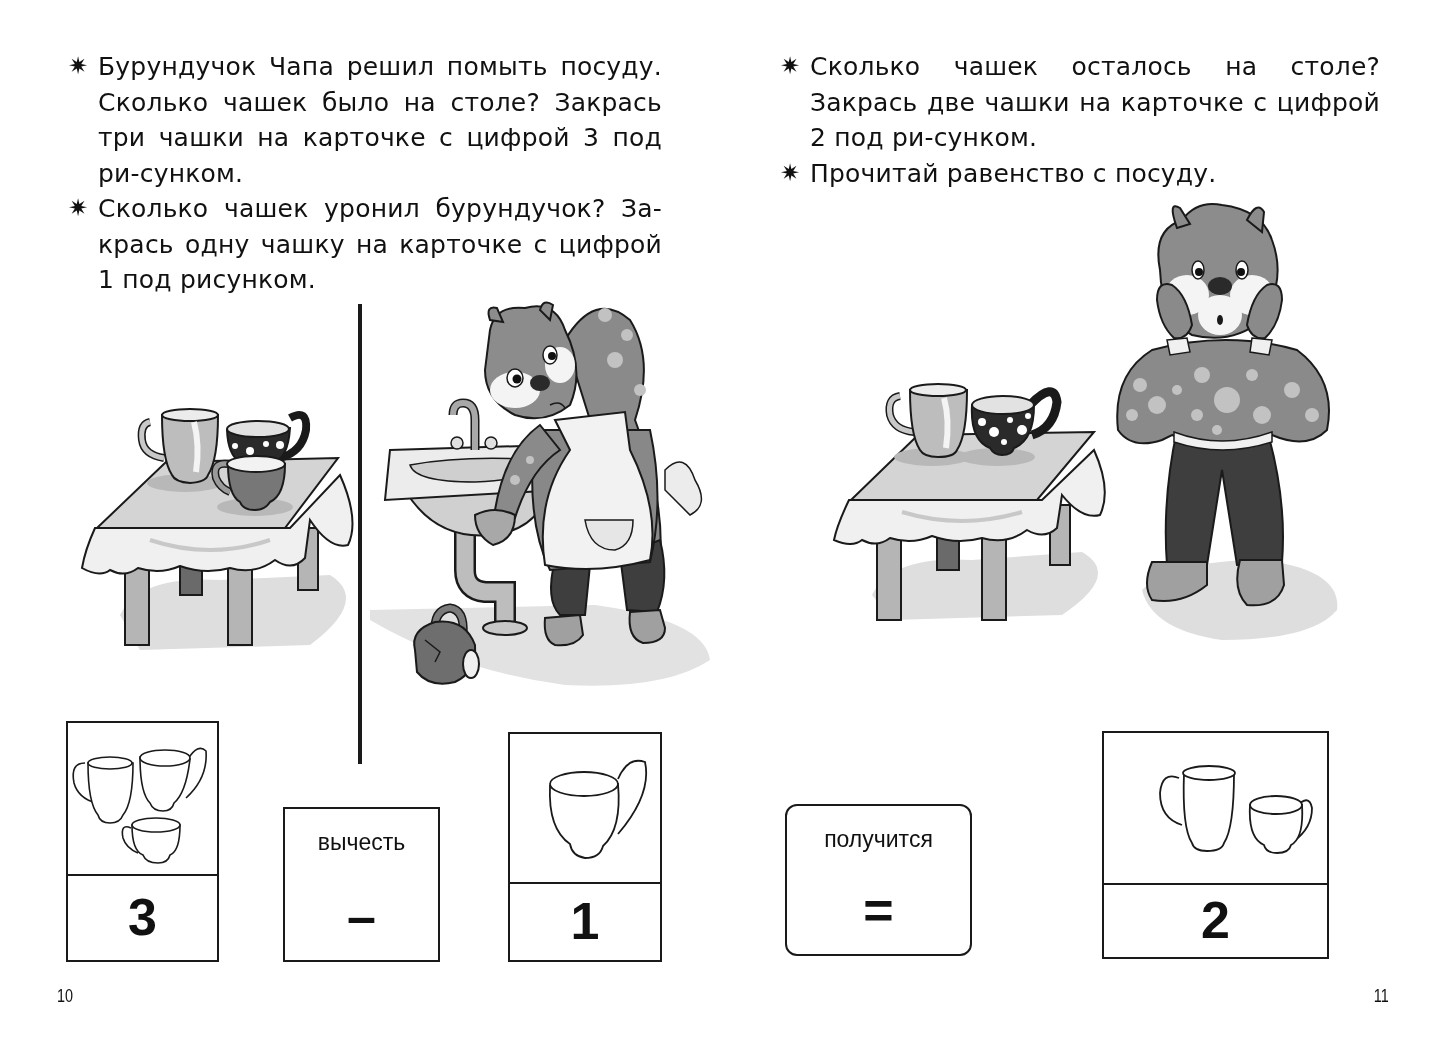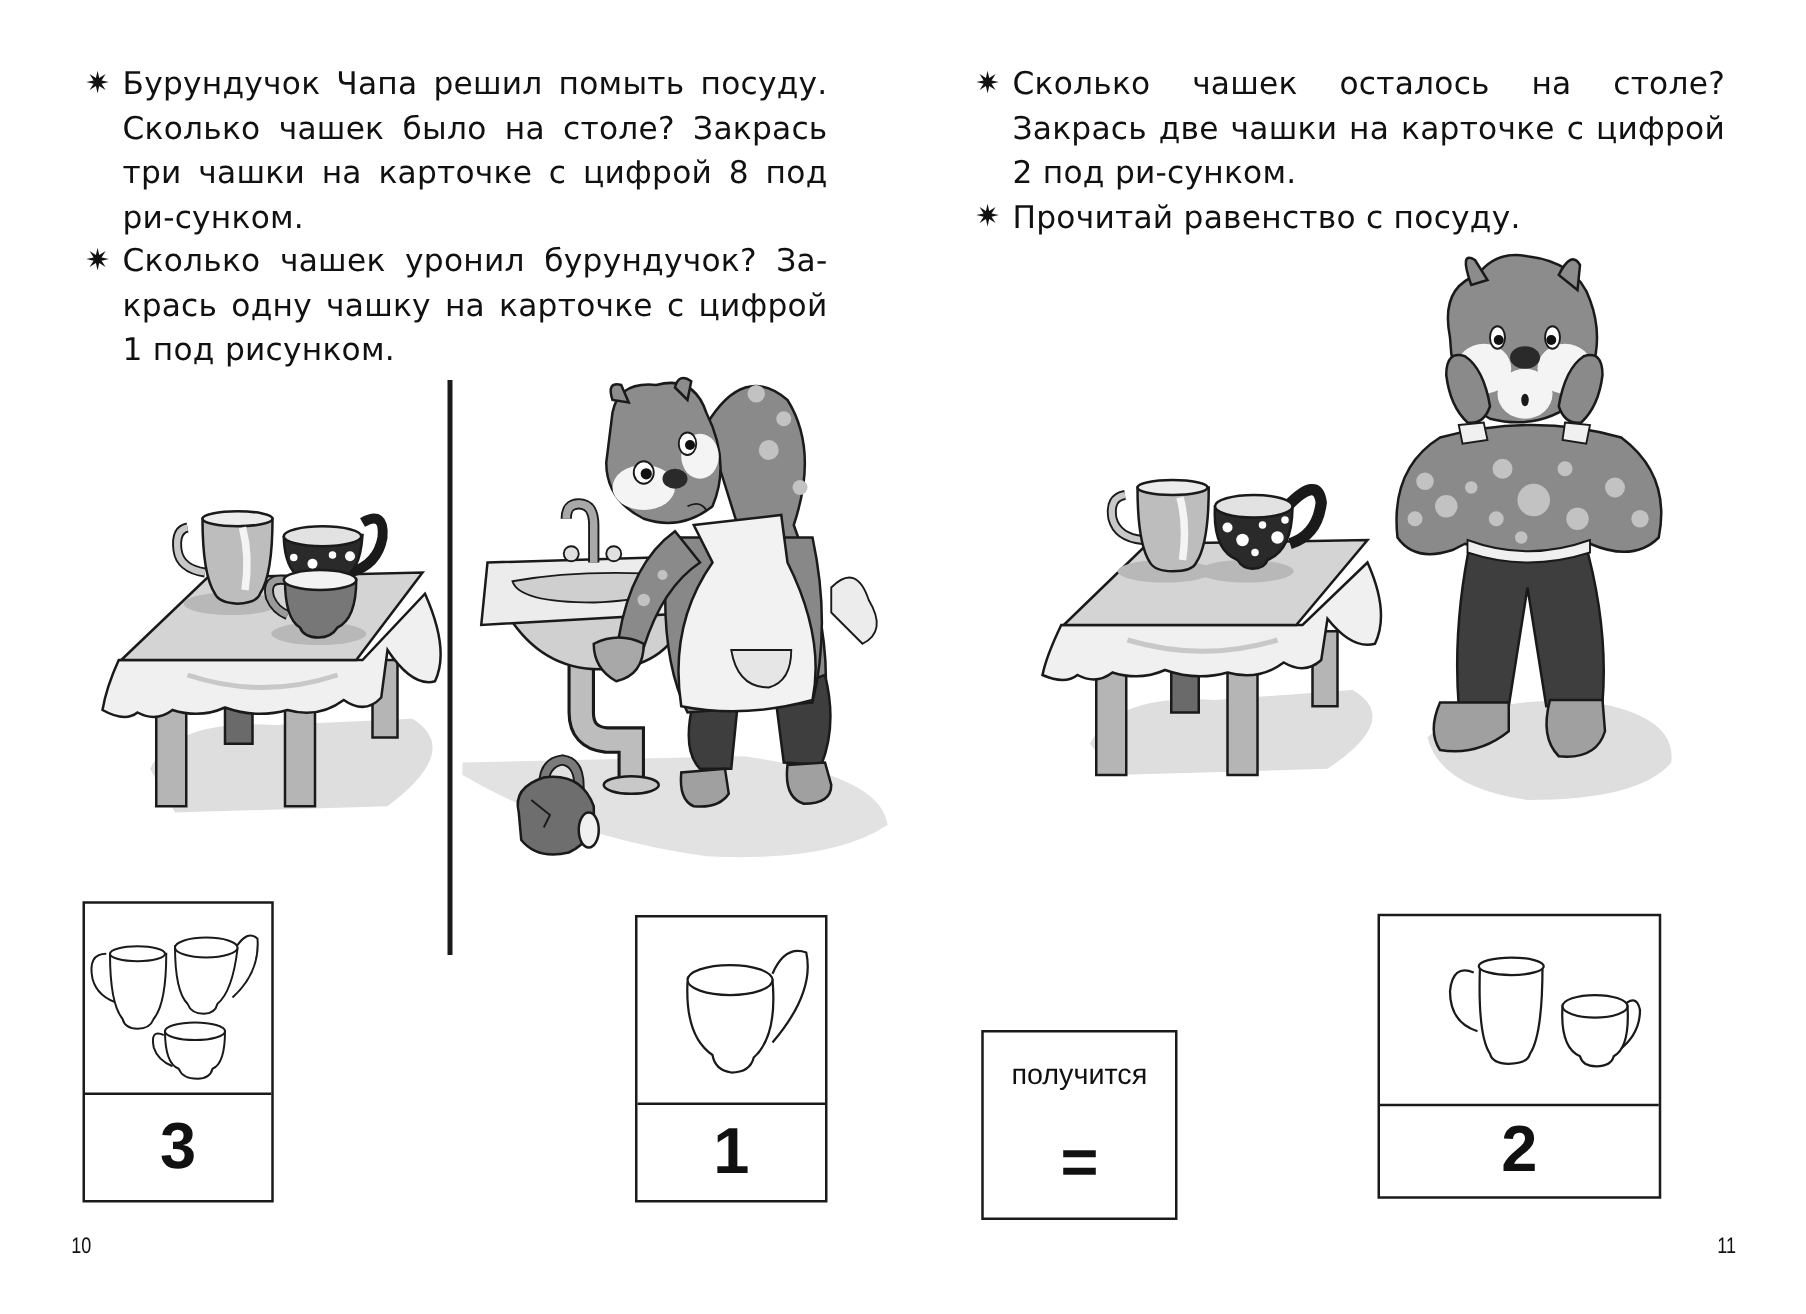--- a/index.html
+++ b/index.html
@@ -32,21 +32,21 @@
   .pagenum { position: absolute; top: 986px; font-family: "Liberation Sans", sans-serif; font-size: 18px; transform: scaleX(0.8); }
 </style>
 </head>
 <body>
 
 <div class="page page-left">
 
   <div class="instr instr-left">
     <div class="item">
       <span class="star">✷</span>
-      <span>Бурундучок  Чапа решил помыть посуду. Сколько чашек было на столе? Закрась три чашки на карточке с цифрой 8 под ри-сунком.</span>
+      <span>Бурундучок  Чапа решил помыть посуду. Сколько чашек было на столе? Закрась три чашки на карточке с цифрой 3 под ри-сунком.</span>
     </div>
     <div class="item">
       <span class="star">✷</span>
       <span>Сколько чашек уронил бурундучок? За-крась одну чашку на карточке с цифрой 1 под рисунком.</span>
     </div>
   </div>
 
   <svg class="illus" style="left:80px; top:400px;" width="290" height="260" viewBox="0 0 290 260">
 
     <path d="M40 215 Q 60 175 140 180 L 250 175 Q 290 200 230 245 L 60 250 Z" fill="#dedede"></path>
@@ -158,20 +158,24 @@
           <ellipse cx="97" cy="35" rx="25" ry="8"></ellipse>
           <path d="M63 105 Q 52 100 55 115 Q 58 125 70 130" fill="none"></path>
           <path d="M64 102 Q 64 128 75 132 Q 78 140 90 140 Q 100 140 102 132 Q 112 128 112 102 Z"></path>
           <ellipse cx="88" cy="102" rx="24" ry="7"></ellipse>
         </g>
       </svg>
     </div>
     <div class="num" style="height:86px;">3</div>
   </div>
 
+  <div class="opcard" style="left:283px; top:807px; width:157px; height:155px;">
+    <div class="word">вычесть</div>
+    <div class="sign">–</div>
+  </div>
 
   <div class="card" style="left:508px; top:732px; width:154px; height:230px;">
     <div class="pic" style="height:148px;">
       <svg width="150" height="146" viewBox="0 0 150 146">
         <g fill="#fff" stroke="#1a1a1a" stroke-width="1.8">
           <path d="M108 45 Q 118 22 135 28 Q 142 60 108 100" fill="none"></path>
           <path d="M40 52 Q 38 95 60 110 Q 62 122 75 124 Q 90 124 93 112 Q 112 95 108 50 Z"></path>
           <ellipse cx="74" cy="50" rx="34" ry="12"></ellipse>
         </g>
       </svg>
@@ -261,21 +265,21 @@
     <circle cx="129" cy="72" r="4" fill="#111"></circle>
     <ellipse cx="108" cy="86" rx="12" ry="9" fill="#2a2a2a"></ellipse>
     <ellipse cx="108" cy="120" rx="3" ry="5" fill="#1a1a1a"></ellipse>
 
     <path d="M45 100 Q 45 80 60 85 Q 75 95 80 125 Q 75 140 62 138 Q 48 125 45 100 Z" fill="#8a8a8a" stroke="#1a1a1a" stroke-width="2"></path>
     <path d="M170 100 Q 170 80 155 85 Q 140 95 135 125 Q 140 140 153 138 Q 167 125 170 100 Z" fill="#8a8a8a" stroke="#1a1a1a" stroke-width="2"></path>
     <path d="M55 140 L 75 138 L 78 152 L 58 155 Z" fill="#f0f0f0" stroke="#1a1a1a" stroke-width="1.5"></path>
     <path d="M140 138 L 160 140 L 157 155 L 138 152 Z" fill="#f0f0f0" stroke="#1a1a1a" stroke-width="1.5"></path>
   </svg>
 
-  <div class="opcard" style="left:63px; top:824px; width:157px; height:152px;">
+  <div class="opcard" style="left:63px; top:804px; width:187px; height:152px;border-radius:12px;">
     <div class="word">получится</div>
     <div class="sign">=</div>
   </div>
 
   <div class="card" style="left:380px; top:731px; width:227px; height:228px;">
     <div class="pic" style="height:150px;">
       <svg width="223" height="148" viewBox="0 0 223 148">
         <g fill="#fff" stroke="#1a1a1a" stroke-width="1.8">
           <path d="M75 45 Q 58 38 56 60 Q 56 85 78 92" fill="none"></path>
           <path d="M80 40 L 130 40 Q 130 95 120 110 Q 118 118 103 118 Q 90 118 88 110 Q 78 95 80 40 Z"></path>

